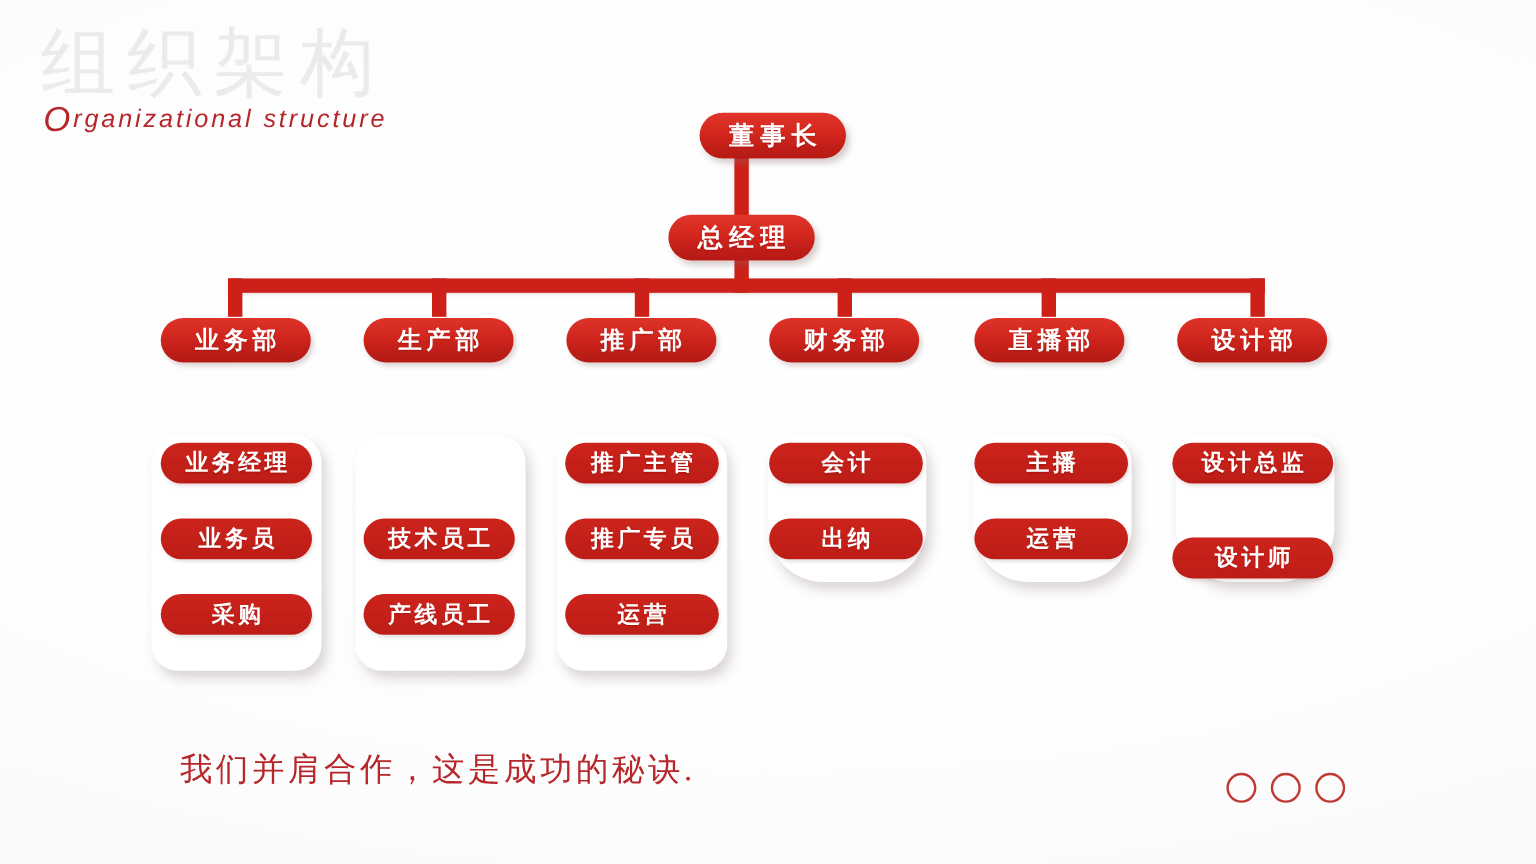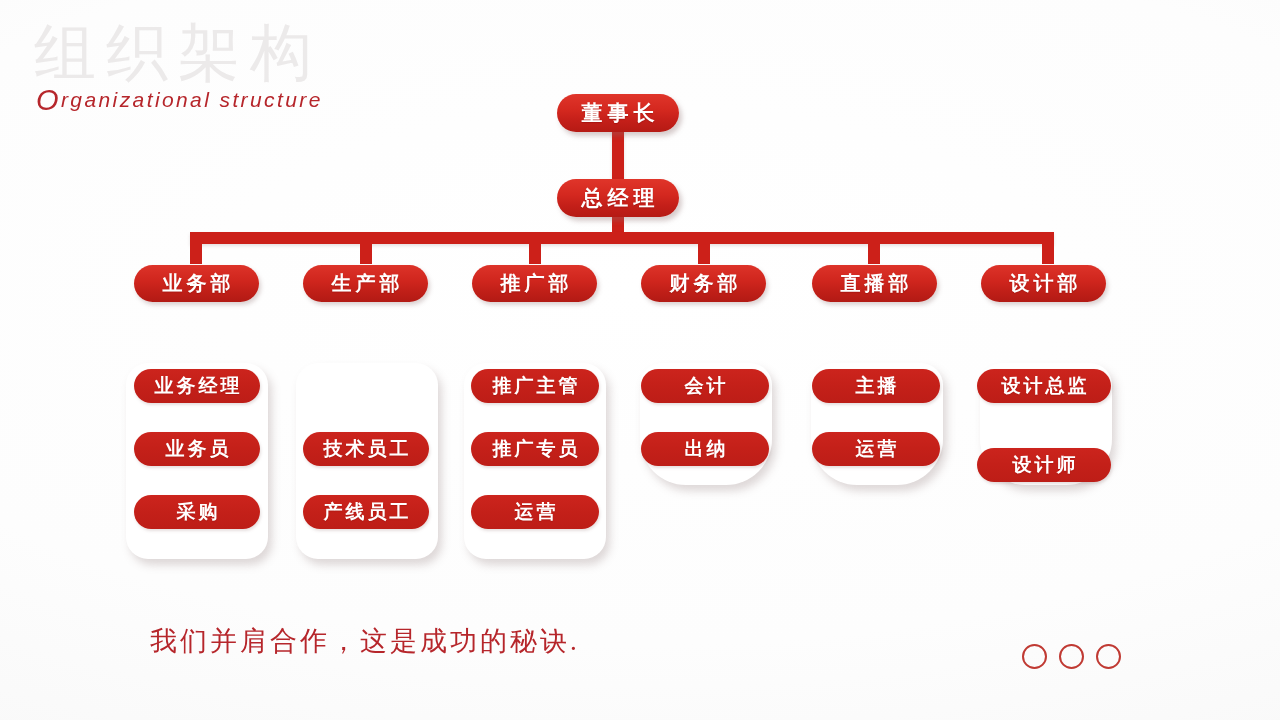--- a/index.html
+++ b/index.html
@@ -170,21 +170,21 @@
 
   <div class="conn conn-shadow" style="left:190px; top:232px; width:864px; height:12px;"></div>
 
   <div class="conn" style="left:190px; top:232px; width:12px; height:32px;"></div>
   <div class="conn" style="left:360px; top:232px; width:12px; height:32px;"></div>
   <div class="conn" style="left:529px; top:232px; width:12px; height:32px;"></div>
   <div class="conn" style="left:698px; top:232px; width:12px; height:32px;"></div>
   <div class="conn" style="left:868px; top:232px; width:12px; height:32px;"></div>
   <div class="conn" style="left:1042px; top:232px; width:12px; height:32px;"></div>
 
-  <div class="pill pill-top" style="left:557px; top:94px; width:122px;">
+  <div class="pill pill-top" style="left:583px; top:94px; width:122px;">
     <span>董事长</span>
   </div>
 
   <div class="pill pill-top" style="left:557px; top:179px; width:122px;">
     <span>总经理</span>
   </div>
 
   <div class="pill pill-dept" style="left:134px; top:265px; width:125px;">
     <span>业务部</span>
   </div>

